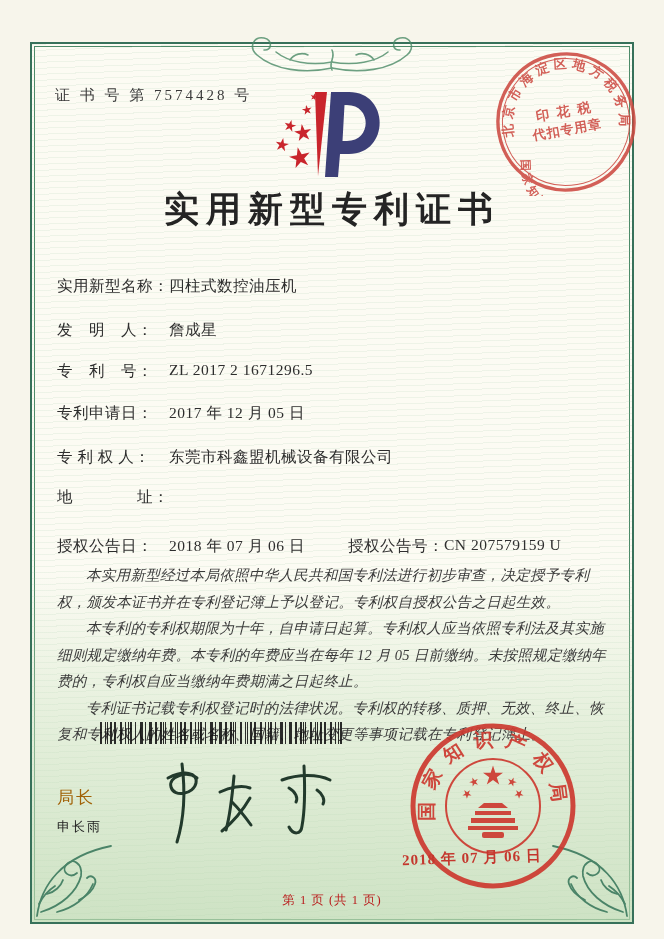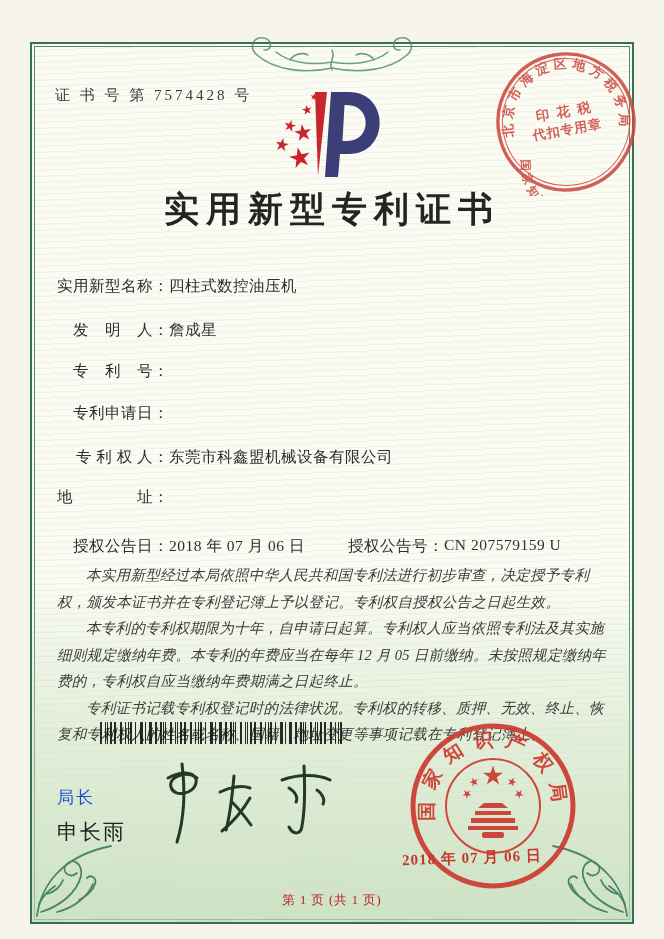--- a/index.html
+++ b/index.html
@@ -30,37 +30,37 @@
     position:absolute;left:55px;top:86px;
     font-size:15px;letter-spacing:3px;color:#3a3a3a;
   }
   .logo{position:absolute;left:263px;top:84px;width:142px;height:106px;}
   .tax-stamp{position:absolute;left:492px;top:48px;width:148px;height:148px;opacity:.88;}
   .title{
     position:absolute;left:0;top:186px;width:664px;text-align:center;
     font-size:35px;font-weight:bold;letter-spacing:7px;color:#242424;
   }
   .field-row{position:absolute;left:57px;display:flex;font-size:15.5px;color:#2d2d2d;}
-  .f-label{display:inline-block;width:112px;letter-spacing:0.5px;white-space:pre;flex:none;text-align:right;}
+  .f-label{display:inline-block;width:112px;letter-spacing:0.5px;white-space:pre;flex:none;}
   .f-value{letter-spacing:0.5px;}
   .addr .f-value{width:440px;line-height:23px;}
   .grant-no{position:absolute;left:348px;top:536px;display:flex;font-size:15.5px;}
   .paras{
     position:absolute;left:57px;top:562px;width:552px;
     font-size:14.5px;font-style:italic;line-height:26.5px;color:#3a3a3a;letter-spacing:0.3px;
   }
   .paras p{margin:0;text-indent:2em;}
   .barcode{
     position:absolute;left:100px;top:722px;width:244px;height:22px;opacity:.88;
     background:
       repeating-linear-gradient(90deg,#111 0 2px,transparent 2px 5px,#111 5px 6px,transparent 6px 10px),
       repeating-linear-gradient(90deg,#111 0 1px,transparent 1px 7px);
   }
-  .sig-title{position:absolute;left:57px;top:786px;font-size:17px;color:#1d4ed8;letter-spacing:2px;}
-  .sig-name{position:absolute;left:57px;top:818px;font-size:21px;color:#222;letter-spacing:2px;text-align:center;}
+  .sig-title{position:absolute;left:57px;top:786px;font-size:17px;color:#a16207;letter-spacing:2px;}
+  .sig-name{position:absolute;left:57px;top:818px;font-size:13px;color:#222;letter-spacing:2px;text-align:center;}
   .signature{position:absolute;left:142px;top:756px;width:200px;height:96px;}
   .office-seal{position:absolute;left:398px;top:720px;width:192px;height:176px;opacity:.92;}
   .seal-date{
     position:absolute;left:402px;top:848px;width:180px;
     font-size:15px;color:#c4372d;letter-spacing:1px;transform:rotate(-2deg);font-weight:bold;
   }
   .footer{
     position:absolute;left:0;top:892px;width:664px;text-align:center;
     font-size:12.5px;color:#b91c1c;letter-spacing:1px;
   }
@@ -152,23 +152,25 @@
 <div class="field-row" style="top:276px">
   <span class="f-label">实用新型名称：</span>
   <span class="f-value">四柱式数控油压机</span>
 </div>
 <div class="field-row" style="top:320px">
   <span class="f-label">发　明　人：</span>
   <span class="f-value">詹成星</span>
 </div>
 <div class="field-row" style="top:361px">
   <span class="f-label">专　利　号：</span>
+  <span class="f-value">ZL 2017 2 1671296.5</span>
 </div>
 <div class="field-row" style="top:403px">
   <span class="f-label">专利申请日：</span>
+  <span class="f-value">2017 年 12 月 05 日</span>
 </div>
 <div class="field-row" style="top:447px">
   <span class="f-label">专 利 权 人：</span>
   <span class="f-value">东莞市科鑫盟机械设备有限公司</span>
 </div>
 <div class="field-row addr" style="top:487px">
   <span class="f-label">地　　　　址：</span>
 </div>
 <div class="field-row" style="top:536px">
   <span class="f-label">授权公告日：</span>

